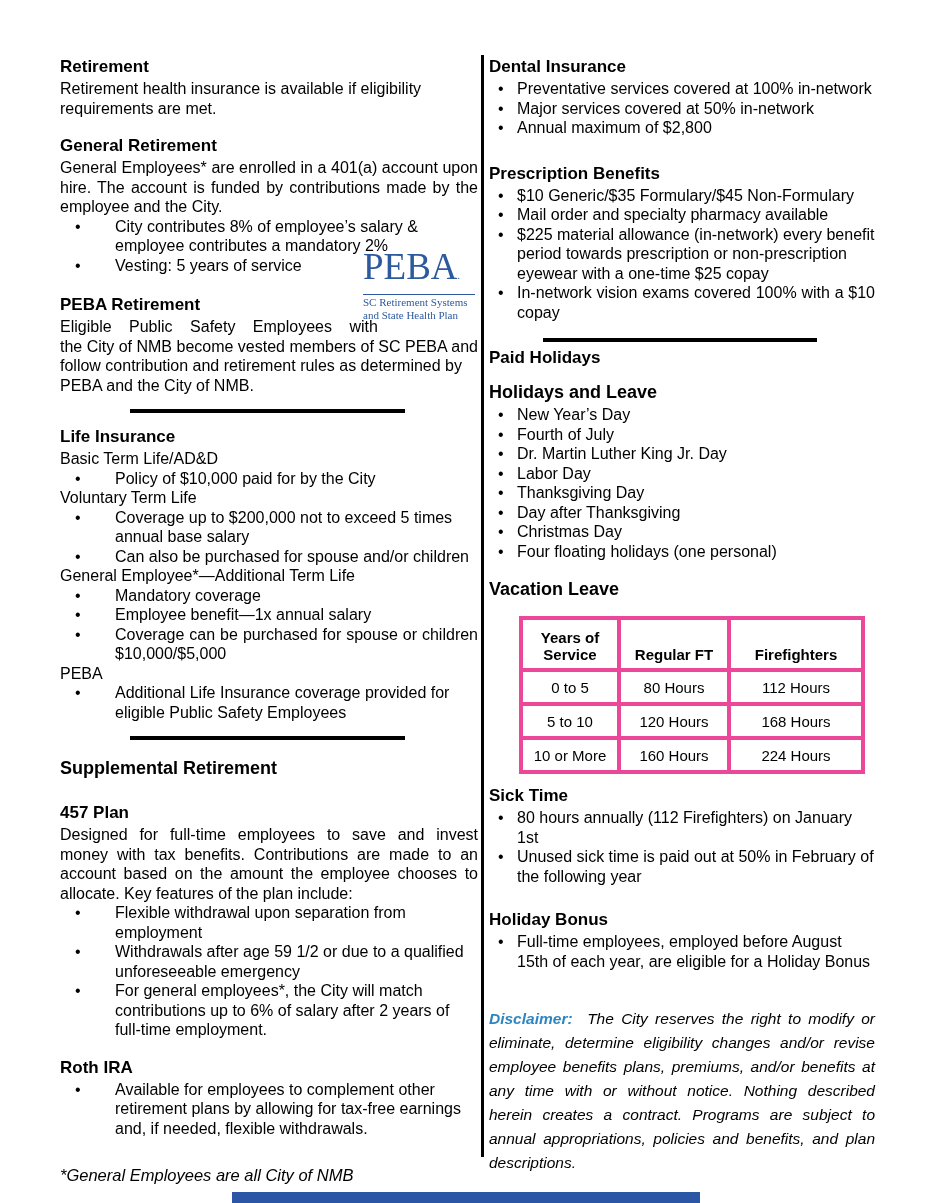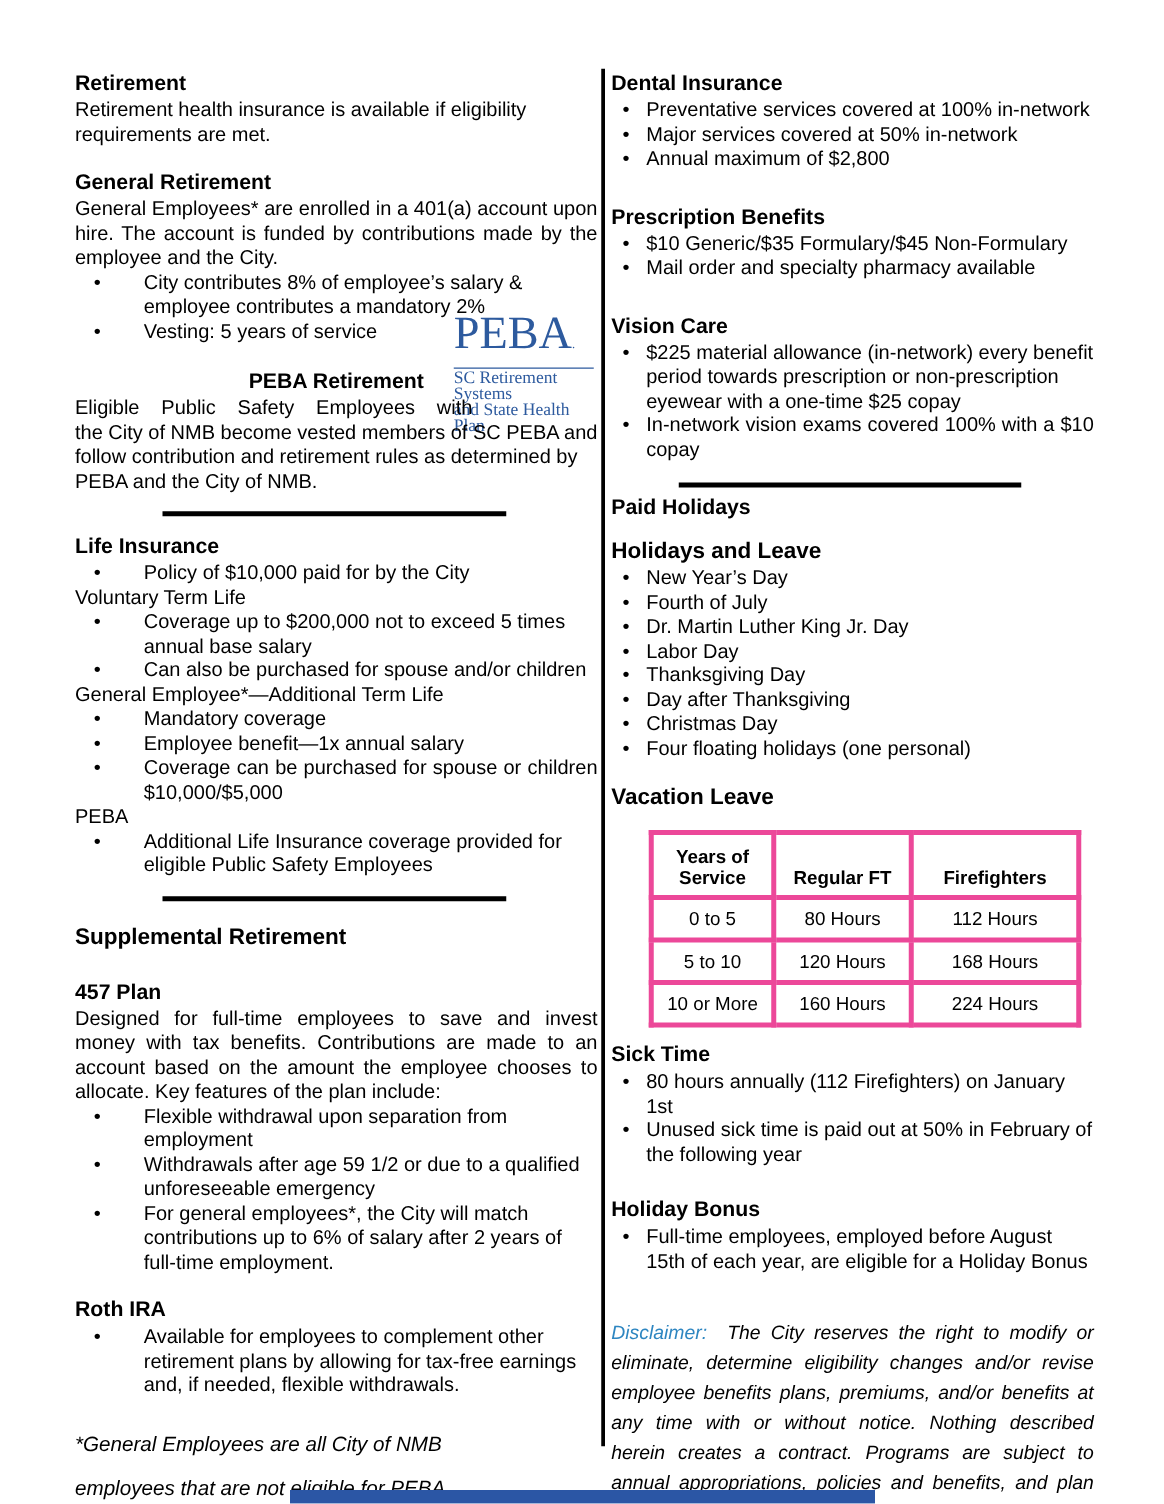--- a/index.html
+++ b/index.html
@@ -34,41 +34,41 @@
   .col-right li{padding-left:28px;}
   .col-right li::before{content:"\2022";position:absolute;left:9px;top:0;}
   .plain-label{padding-left:0;font-size:16px;line-height:19.5px;}
 
   
   .peba-logo{position:absolute;left:363px;top:250px;width:118px;color:var(--peba-blue);
     font-family:"Liberation Serif","DejaVu Serif",serif;text-align:left;}
   .peba-word{font-size:37px;line-height:34px;letter-spacing:0px;font-weight:500;}
   .peba-tm{font-size:10px;vertical-align:baseline;}
   .peba-rule{height:1px;background:var(--peba-blue);margin:1px 0 1px 0;width:112px;}
-  .peba-tag{font-size:14px;line-height:13px;}
+  .peba-tag{font-size:11px;line-height:13px;}
 
   
   .mt-26{margin-top:26px;} .mt-14{margin-top:14px;}
   .mt-6{margin-top:6px;} .mt-12{margin-top:12px;} .mt-18{margin-top:18px;}
   .mt-24{margin-top:24px;}
 
   
   table.vac{border-collapse:collapse;margin:16px 0 0 30px;}
   table.vac th,table.vac td{
     border:4px solid #ec4899;text-align:center;font-size:15px;
     padding:3px 6px;background:#fff;
   }
   table.vac th{font-weight:bold;height:40px;vertical-align:bottom;padding-bottom:5px;}
   table.vac td{height:24px;vertical-align:middle;}
   .cw1{width:82px;} .cw2{width:94px;} .cw3{width:118px;}
 
   
   .footnote{font-style:italic;font-size:16.5px;line-height:35px;margin-top:20px;width:375px;}
   .disclaimer{font-style:italic;font-size:15.5px;line-height:24px;margin-top:36px;text-align:justify;}
-  .disclaimer .dlabel{color:var(--disclaimer-blue);}
+  .disclaimer .dlabel{color:var(--disclaimer-blue);font-weight:bold;}
 
   .bottom-bar{position:absolute;left:232px;top:1192px;width:468px;height:11px;background:var(--bar-blue);}
 </style>
 </head>
 <body>
 
 <div class="page">
 
   <div class="vdivider"></div>
 
@@ -84,27 +84,28 @@
     <div class="h h-first">Retirement</div>
     <p>Retirement health insurance is available if eligibility requirements are met.</p>
 
     <div class="h" style="margin-top:18px;">General Retirement</div>
     <p class="justify">General Employees* are enrolled in a 401(a) account upon hire. The account is funded by contributions made by the employee and the City.</p>
     <ul>
       <li>City contributes 8% of employee’s salary &amp; employee contributes a mandatory 2%</li>
       <li>Vesting: 5 years of service</li>
     </ul>
 
-    <div class="h" style="margin-top:20px;text-align:center;">PEBA Retirement</div>
+    <div class="h" style="margin-top:20px;">PEBA Retirement</div>
     <p class="line1-spread">Eligible Public Safety Employees with</p>
     <p>the City of NMB become vested members of SC PEBA and follow contribution and retirement rules as determined by PEBA and the City of NMB.</p>
 
     <div class="hdivider hd-left"></div>
 
     <div class="h" style="margin-top:14px;">Life Insurance</div>
+    <p class="plain-label">Basic Term Life/AD&amp;D</p>
     <ul>
       <li>Policy of $10,000 paid for by the City</li>
     </ul>
     <p class="plain-label">Voluntary Term Life</p>
     <ul>
       <li>Coverage up to $200,000 not to exceed 5 times annual base salary</li>
       <li>Can also be purchased for spouse and/or children</li>
     </ul>
     <p class="plain-label">General Employee*—Additional Term Life</p>
     <ul>
@@ -145,21 +146,20 @@
       <li>Major services covered at 50% in-network</li>
       <li>Annual maximum of $2,800</li>
     </ul>
 
     <div class="h mt-26">Prescription Benefits</div>
     <ul>
       <li>$10 Generic/$35 Formulary/$45 Non-Formulary</li>
       <li>Mail order and specialty pharmacy available</li>
     </ul>
 
-    <div class="h mt-26">Vision Care</div>
     <ul>
       <li>$225 material allowance (in-network) every benefit period towards prescription or non-prescription eyewear with a one-time $25 copay</li>
       <li class="justify">In-network vision exams covered 100% with a $10 copay</li>
     </ul>
 
     <div class="hdivider hd-right"></div>
 
     <div class="h mt-6">Paid Holidays</div>
     <div class="h h-lg mt-14">Holidays and Leave</div>
     <ul>

